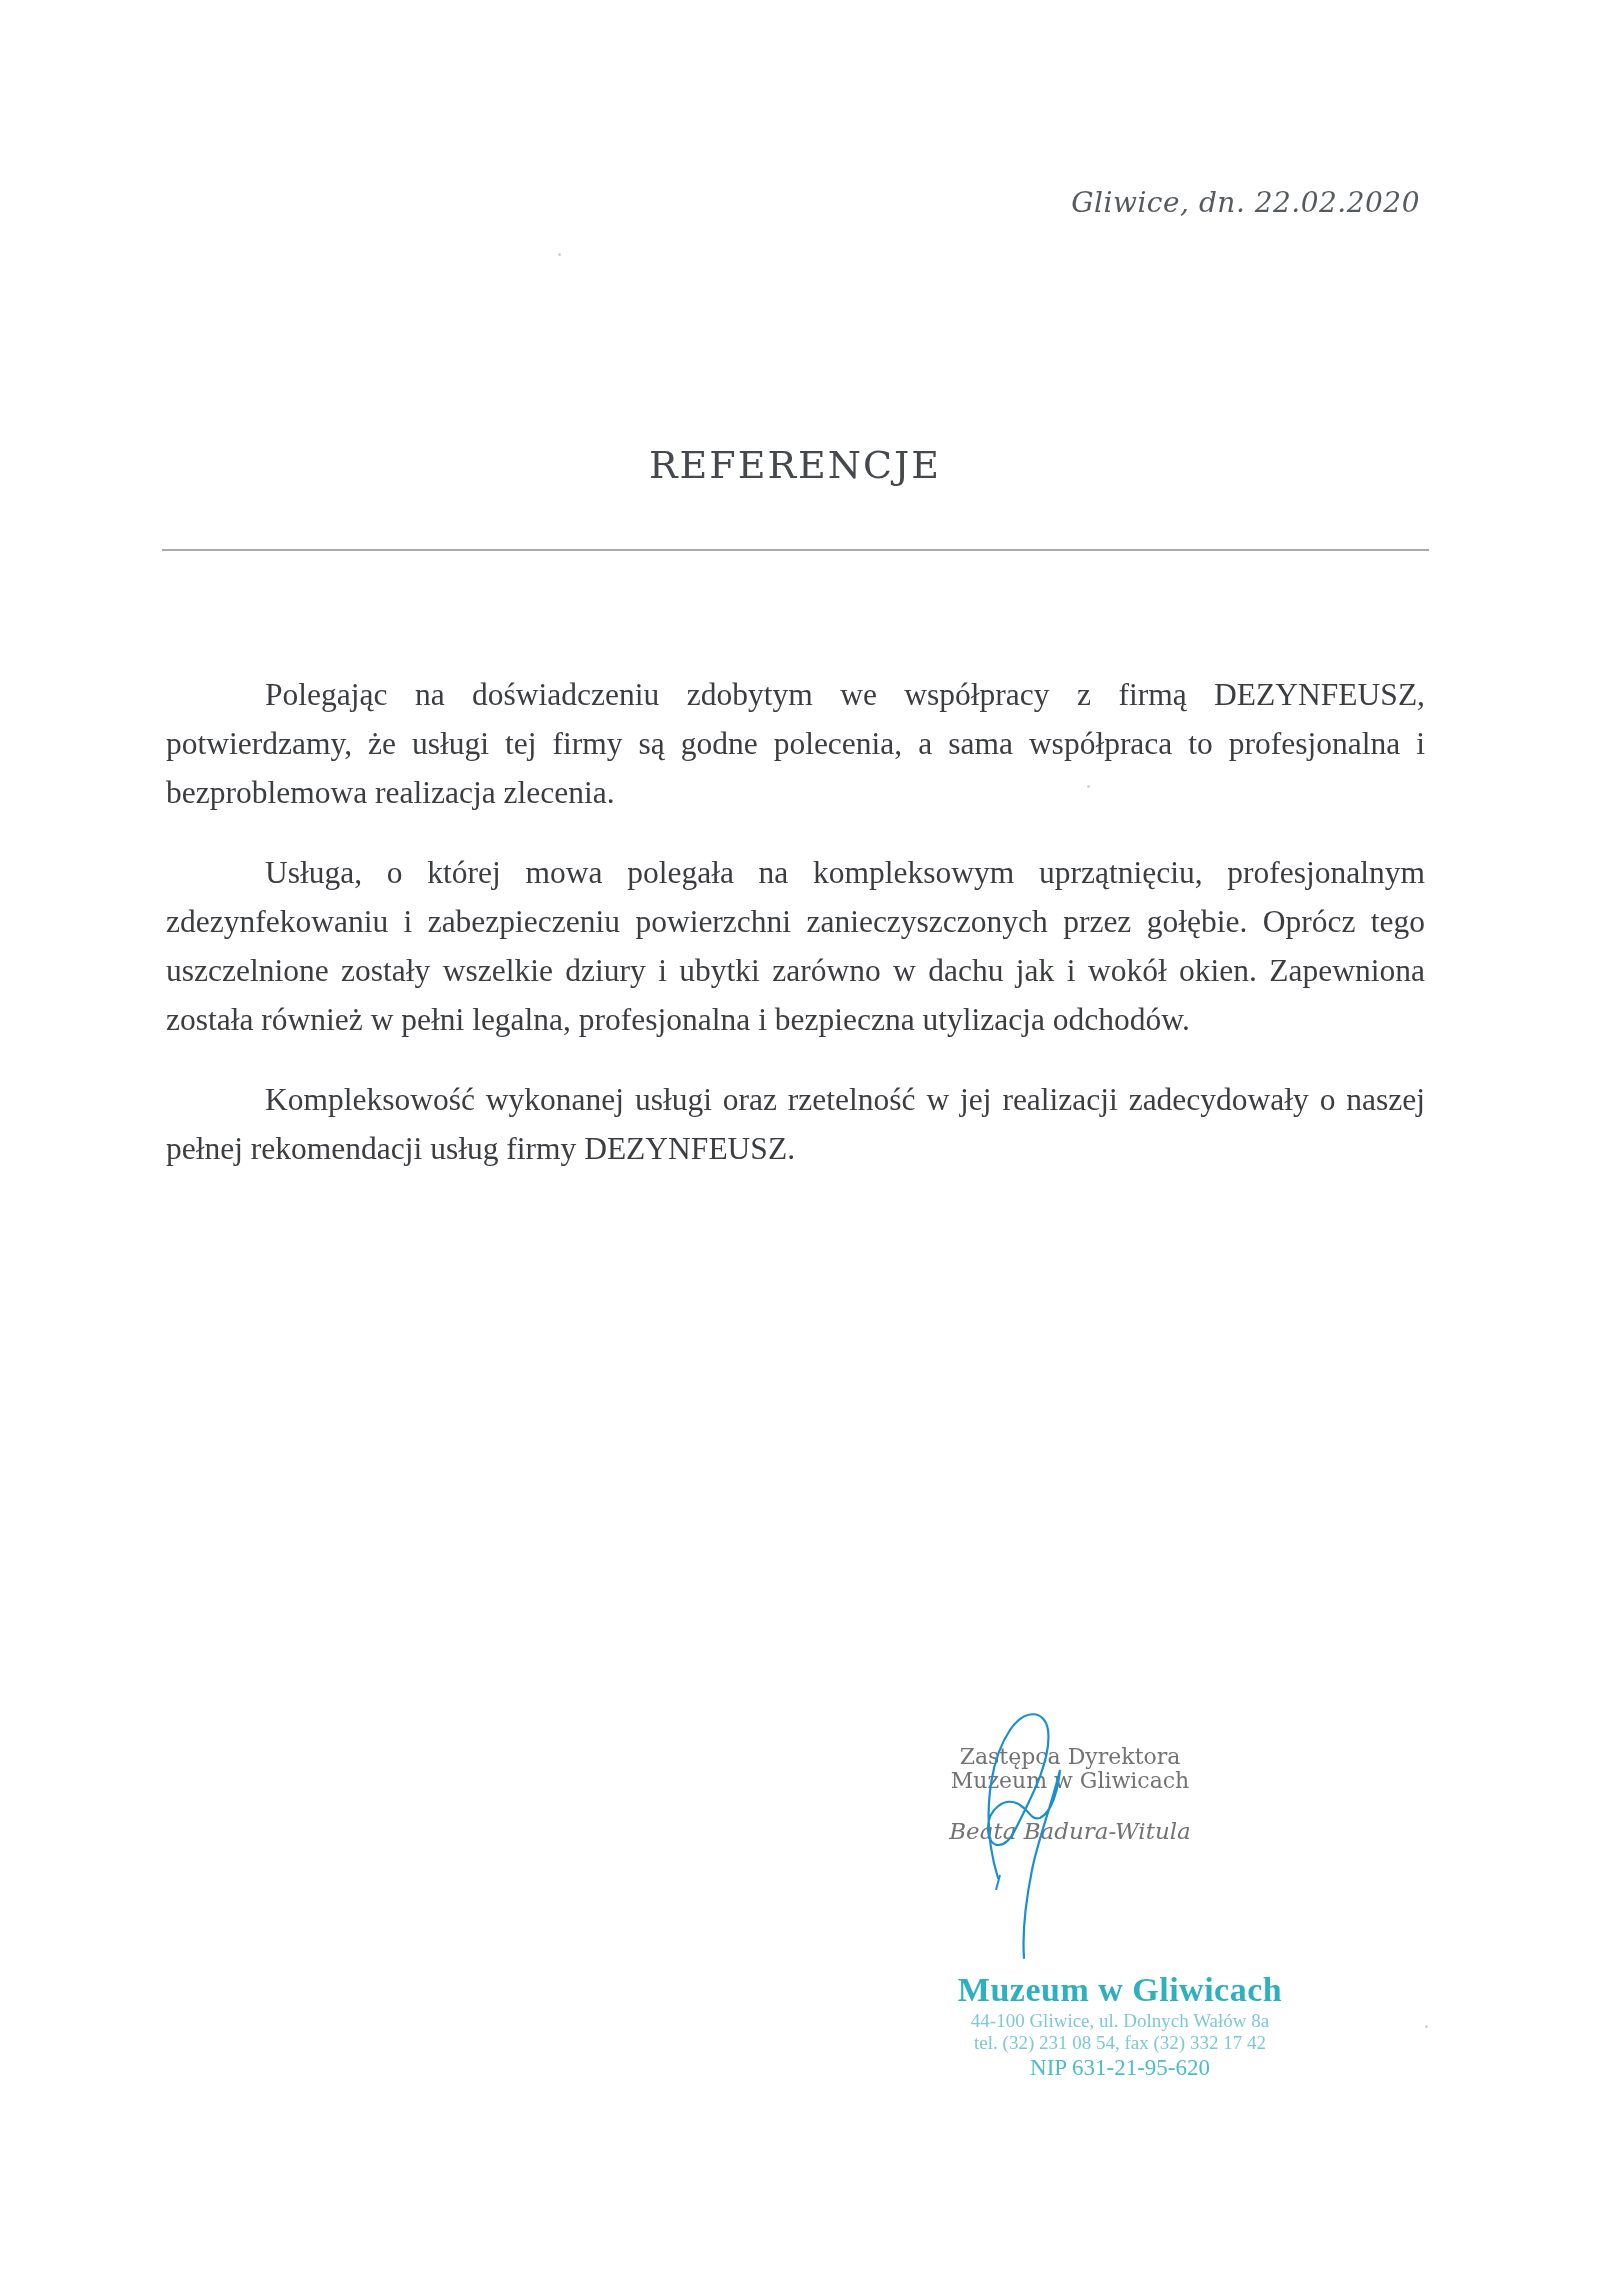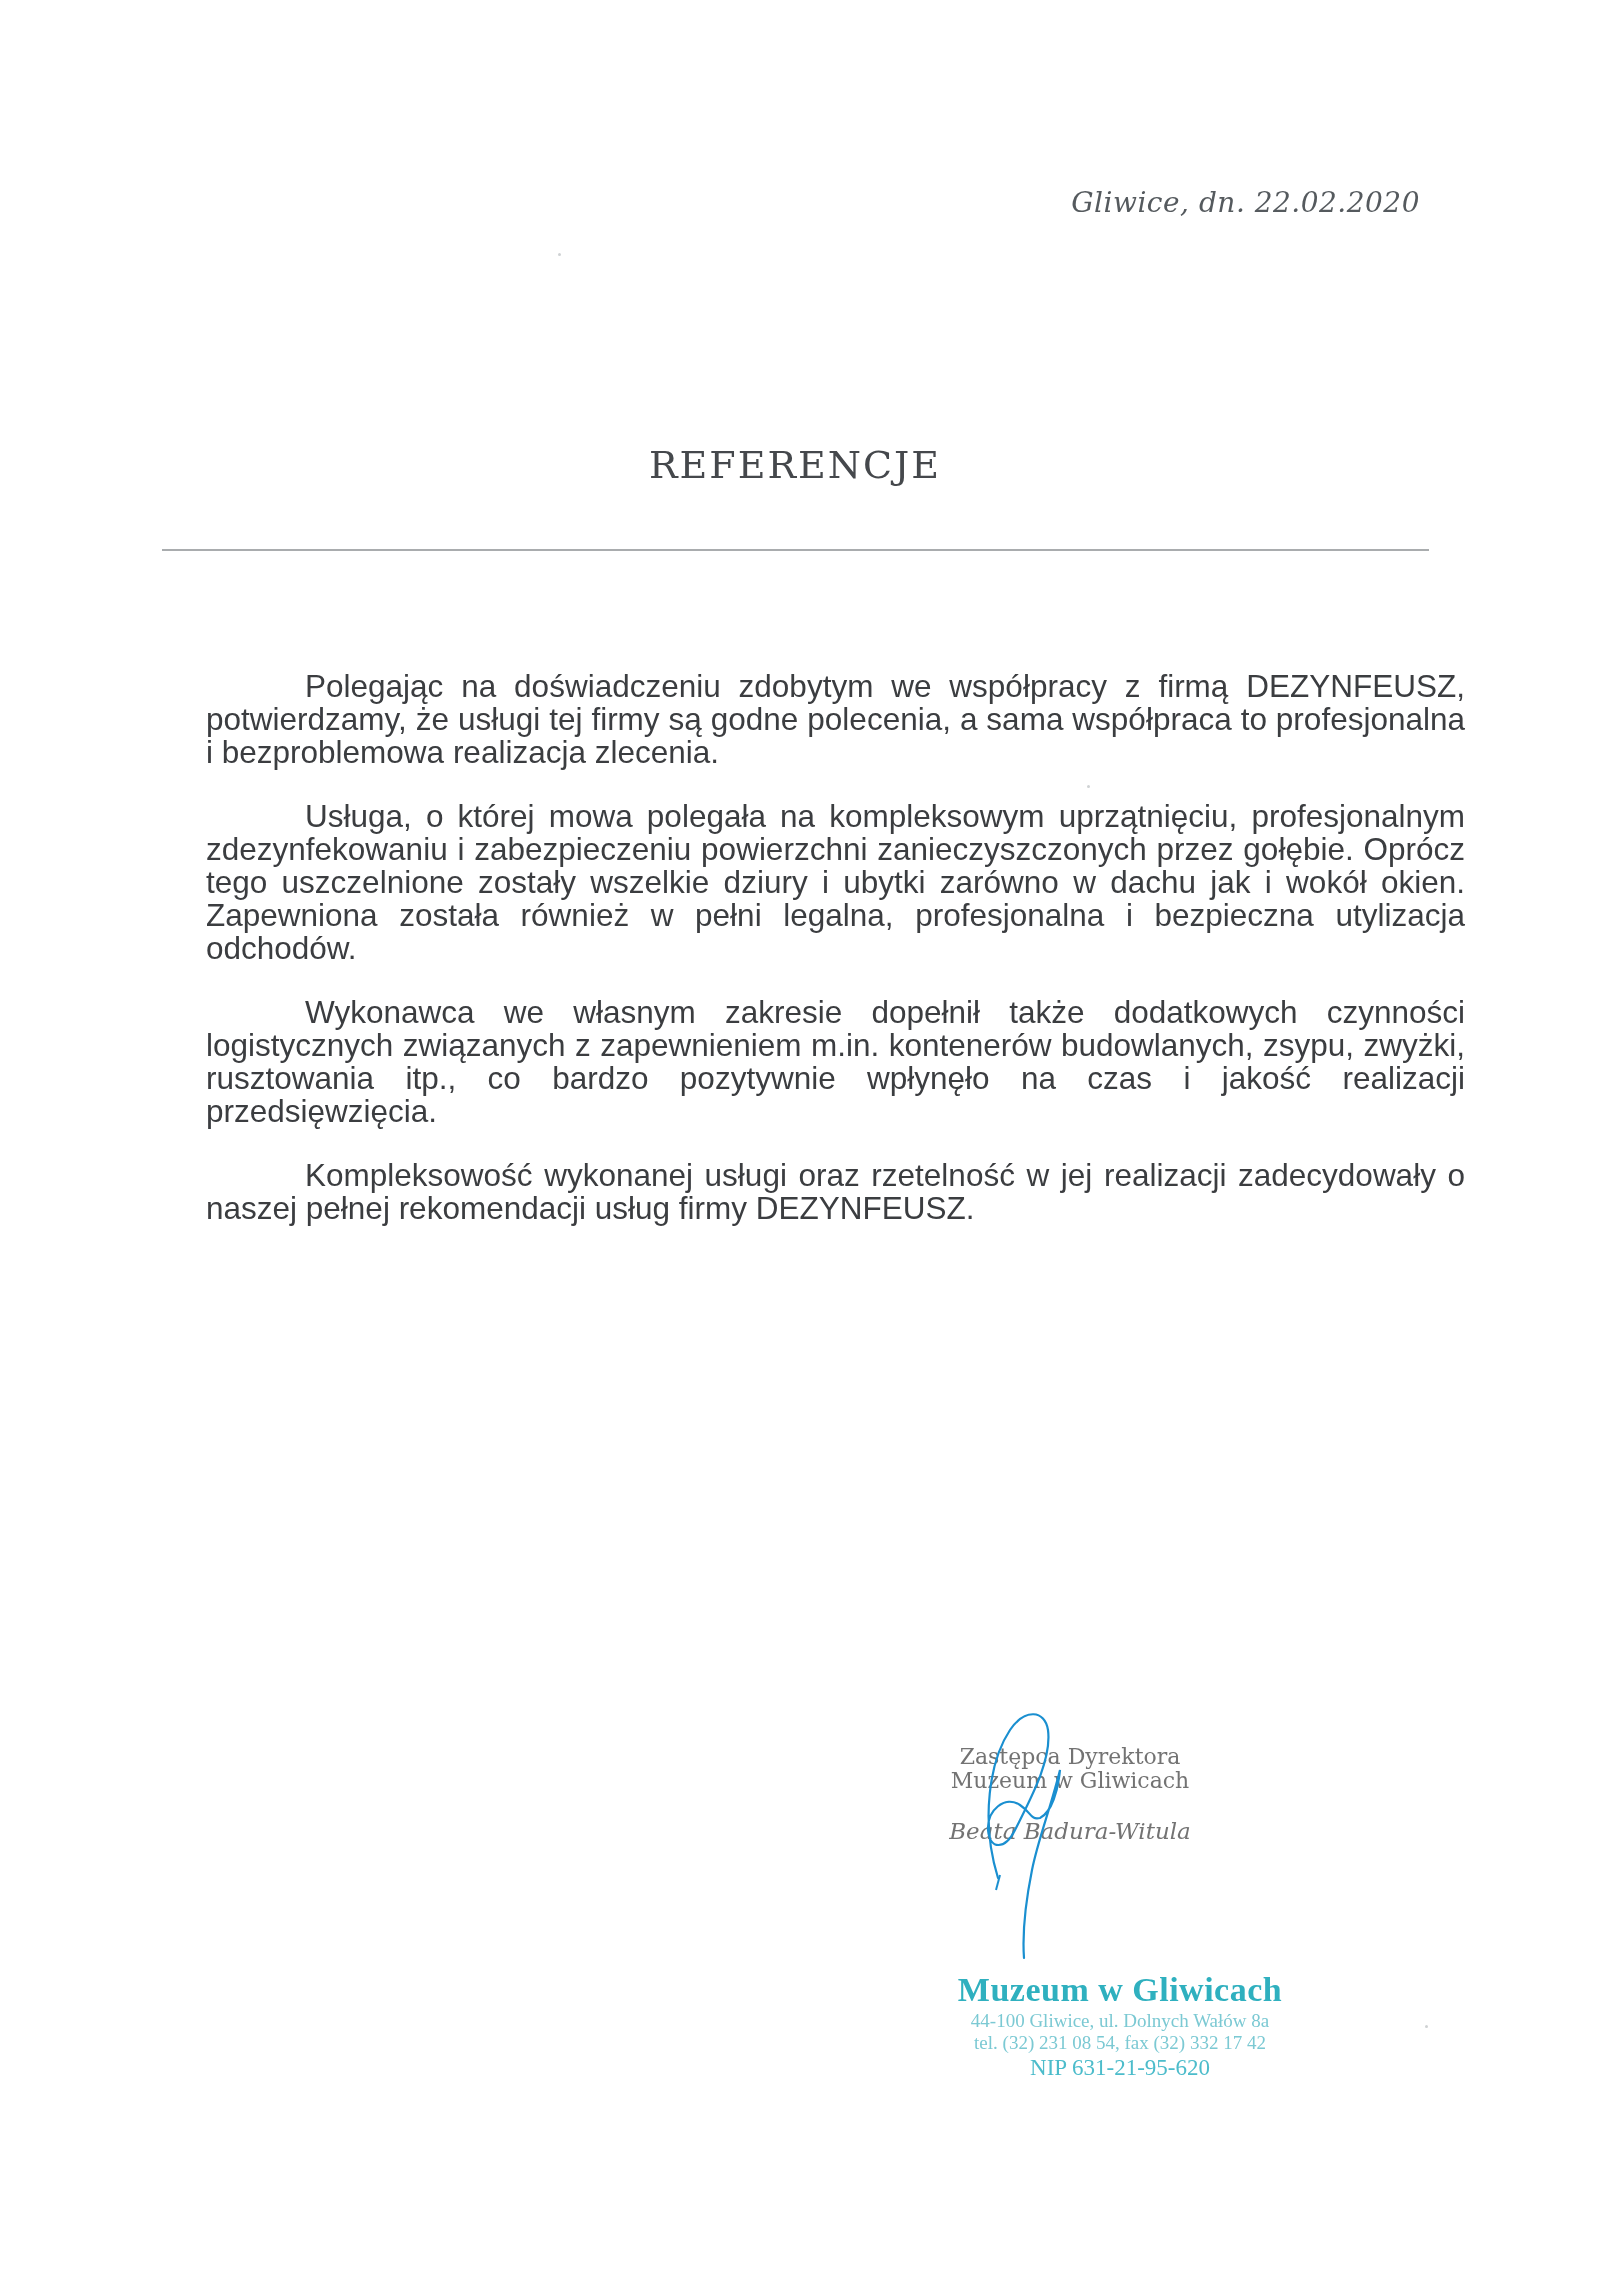--- a/index.html
+++ b/index.html
@@ -15,22 +15,22 @@
     position: absolute; top: 418px; left: 0; width: 1590px; text-align: center;
     font-family: "DejaVu Serif", serif; font-size: 38px; color: #45484c;
     letter-spacing: 2px; font-weight: normal;
   }
   .rule {
     position: absolute; top: 549px; left: 162px; width: 1267px; height: 2px;
     background: #a9acae;
   }
   .body-text {
     position: absolute; left: 166px; top: 670px; width: 1259px;
-    font-family: Liberation Sans, sans-serif; font-size: 31.5px; line-height: 33px;
-    color: #3b3d40; text-align: justify; margin-left: 40px;
+    font-family: Liberation Serif, serif; font-size: 31.5px; line-height: 49px;
+    color: #3b3d40; text-align: justify;
   }
   .body-text p { margin: 0 0 31px 0; text-indent: 99px; }
 
   .sig-block {
     position: absolute; left: 940px; top: 1745px; width: 260px;
     font-family: "DejaVu Serif", serif; color: #737373; font-size: 22px; line-height: 24px; text-align: center;
   }
   .sig-title { display: block; }
   .sig-name { display: block; margin-top: 26px; font-style: italic; font-size: 23px; }
 
@@ -53,21 +53,20 @@
 
   <div class="date-line">Gliwice, dn. 22.02.2020</div>
 
   <h1 class="title">REFERENCJE</h1>
 
   <div class="rule"></div>
 
   <div class="body-text">
     <p>Polegając na doświadczeniu zdobytym we współpracy z firmą DEZYNFEUSZ, potwierdzamy, że usługi tej firmy są godne polecenia, a sama współpraca to profesjonalna i bezproblemowa realizacja zlecenia.</p>
     <p>Usługa, o której mowa polegała na kompleksowym uprzątnięciu, profesjonalnym zdezynfekowaniu i zabezpieczeniu powierzchni zanieczyszczonych przez gołębie. Oprócz tego uszczelnione zostały wszelkie dziury i ubytki zarówno w dachu jak i wokół okien. Zapewniona została również w pełni legalna, profesjonalna i bezpieczna utylizacja odchodów.</p>
-    <p>Wykonawca we własnym zakresie dopełnił także dodatkowych czynności logistycznych związanych z zapewnieniem m.in. kontenerów budowlanych, zsypu, zwyżki, rusztowania itp., co bardzo pozytywnie wpłynęło na czas i jakość realizacji przedsięwzięcia.</p>
     <p>Kompleksowość wykonanej usługi oraz rzetelność w jej realizacji zadecydowały o naszej pełnej rekomendacji usług firmy DEZYNFEUSZ.</p>
   </div>
 
   <div class="sig-block">
     <span class="sig-title">Zastępca Dyrektora</span>
     <span class="sig-title">Muzeum w Gliwicach</span>
     <span class="sig-name">Beata Badura-Witula</span>
   </div>
 
   <svg class="signature" viewBox="0 0 120 260">

